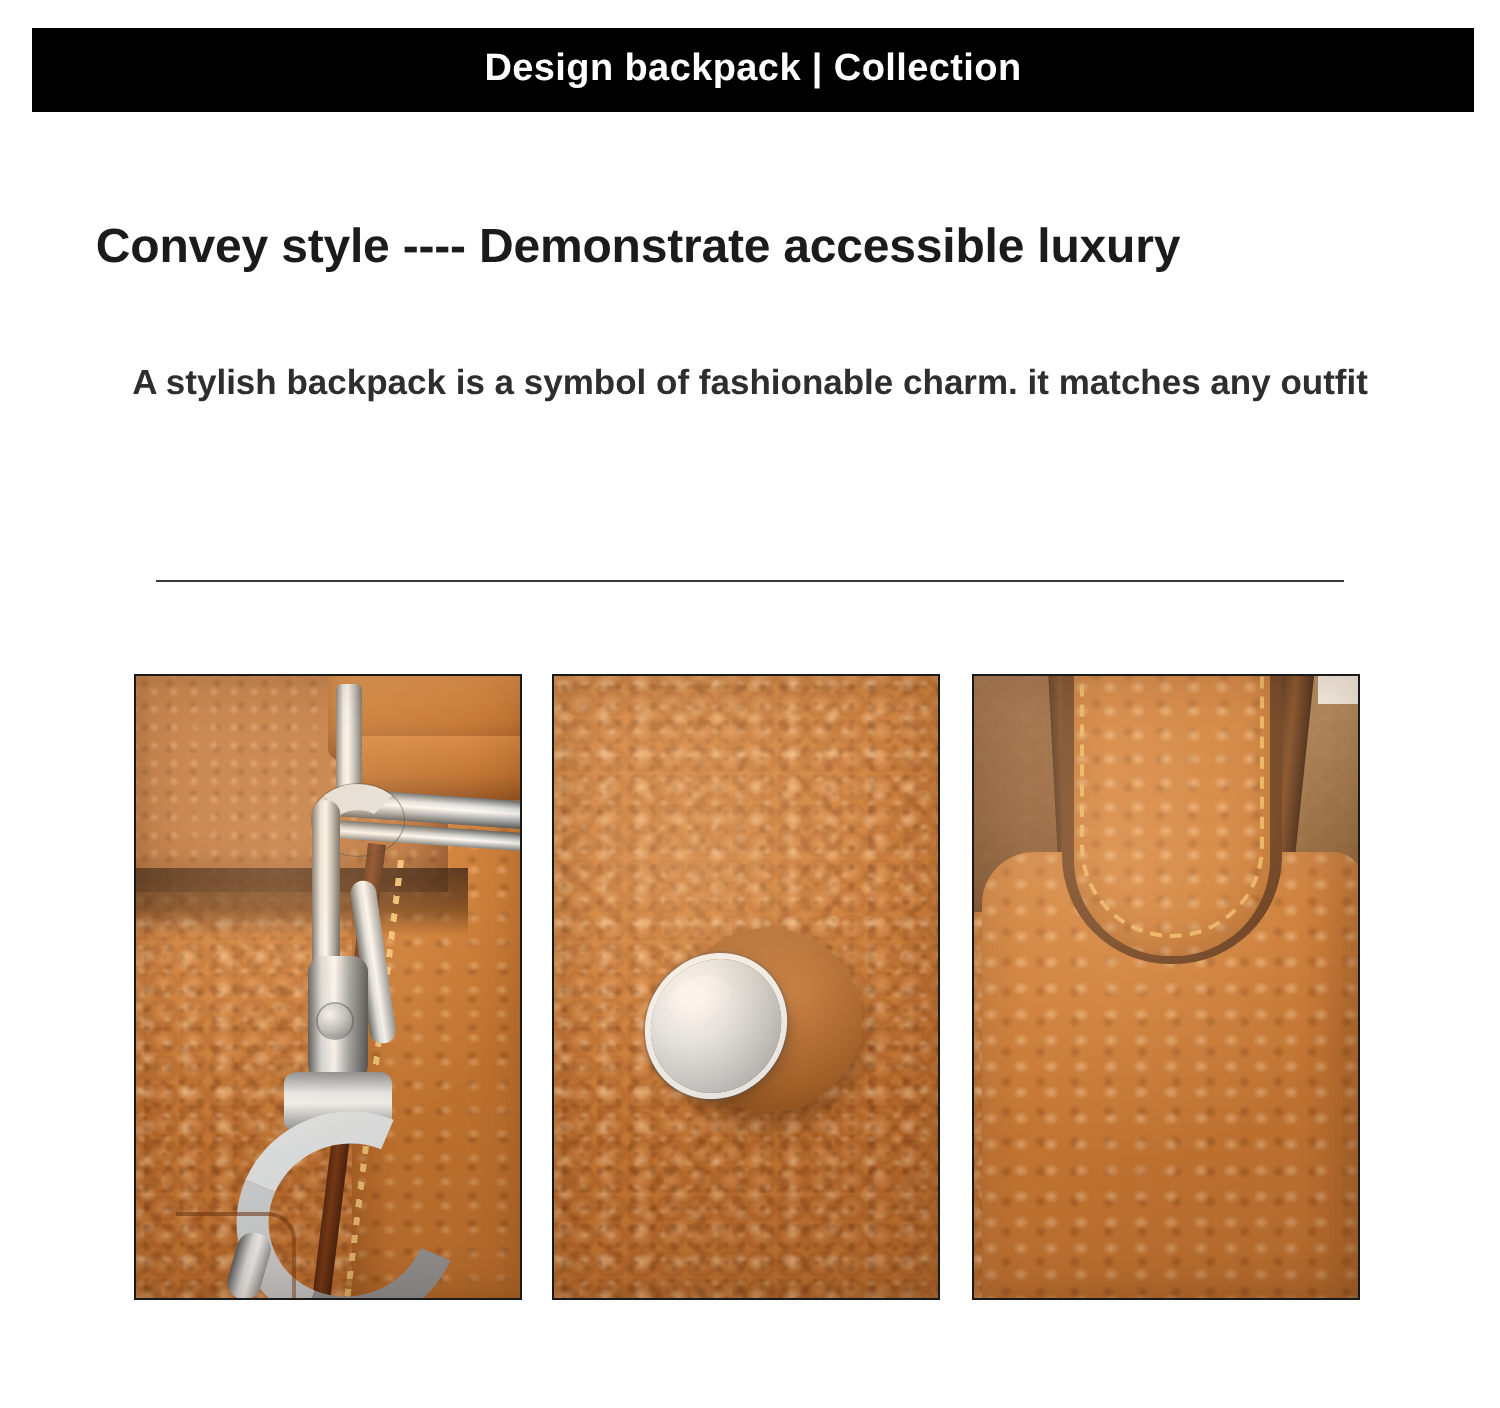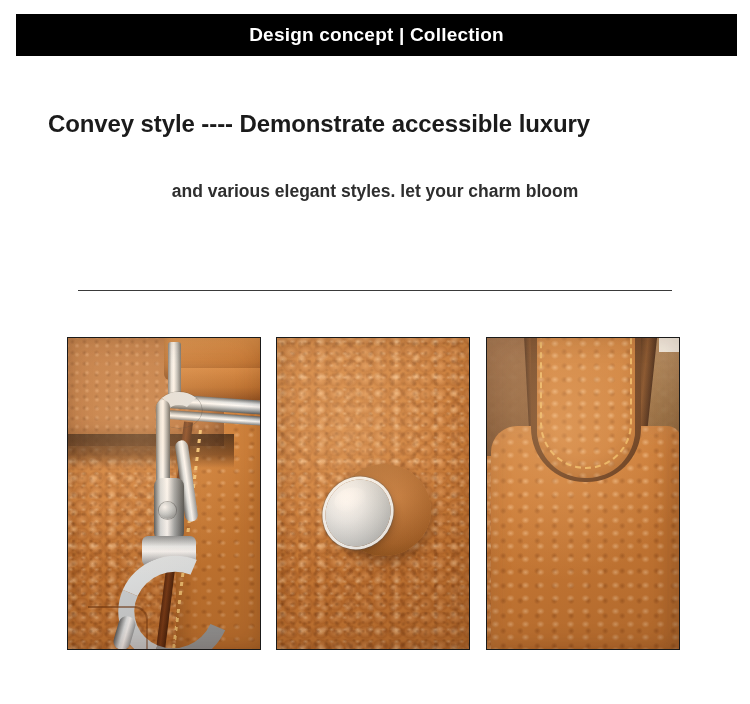--- a/index.html
+++ b/index.html
@@ -400,27 +400,27 @@
     position: absolute;
     inset: 0;
     pointer-events: none;
     box-shadow: inset 0 0 26px rgba(50,22,4,0.18);
   }
 </style>
 </head>
 <body>
 
 <div class="banner">
-  <span class="banner-title">Design concept | Collection</span>
+  <span class="banner-title">Design backpack | Collection</span>
 </div>
 
 <div class="headline">Convey style ---- Demonstrate accessible luxury</div>
 
 <div class="subcopy">
-  <span class="line">and various elegant styles. let your charm bloom</span>
+  <span class="line">A stylish backpack is a symbol of fashionable charm. it matches any outfit</span>
 </div>
 
 <div class="divider"></div>
 
 <div class="gallery">
 
   <div class="photo p1">
     <div class="leather"></div>
     <div class="p1-right-panel"></div>
     <div class="p1-upper-flap"></div>

